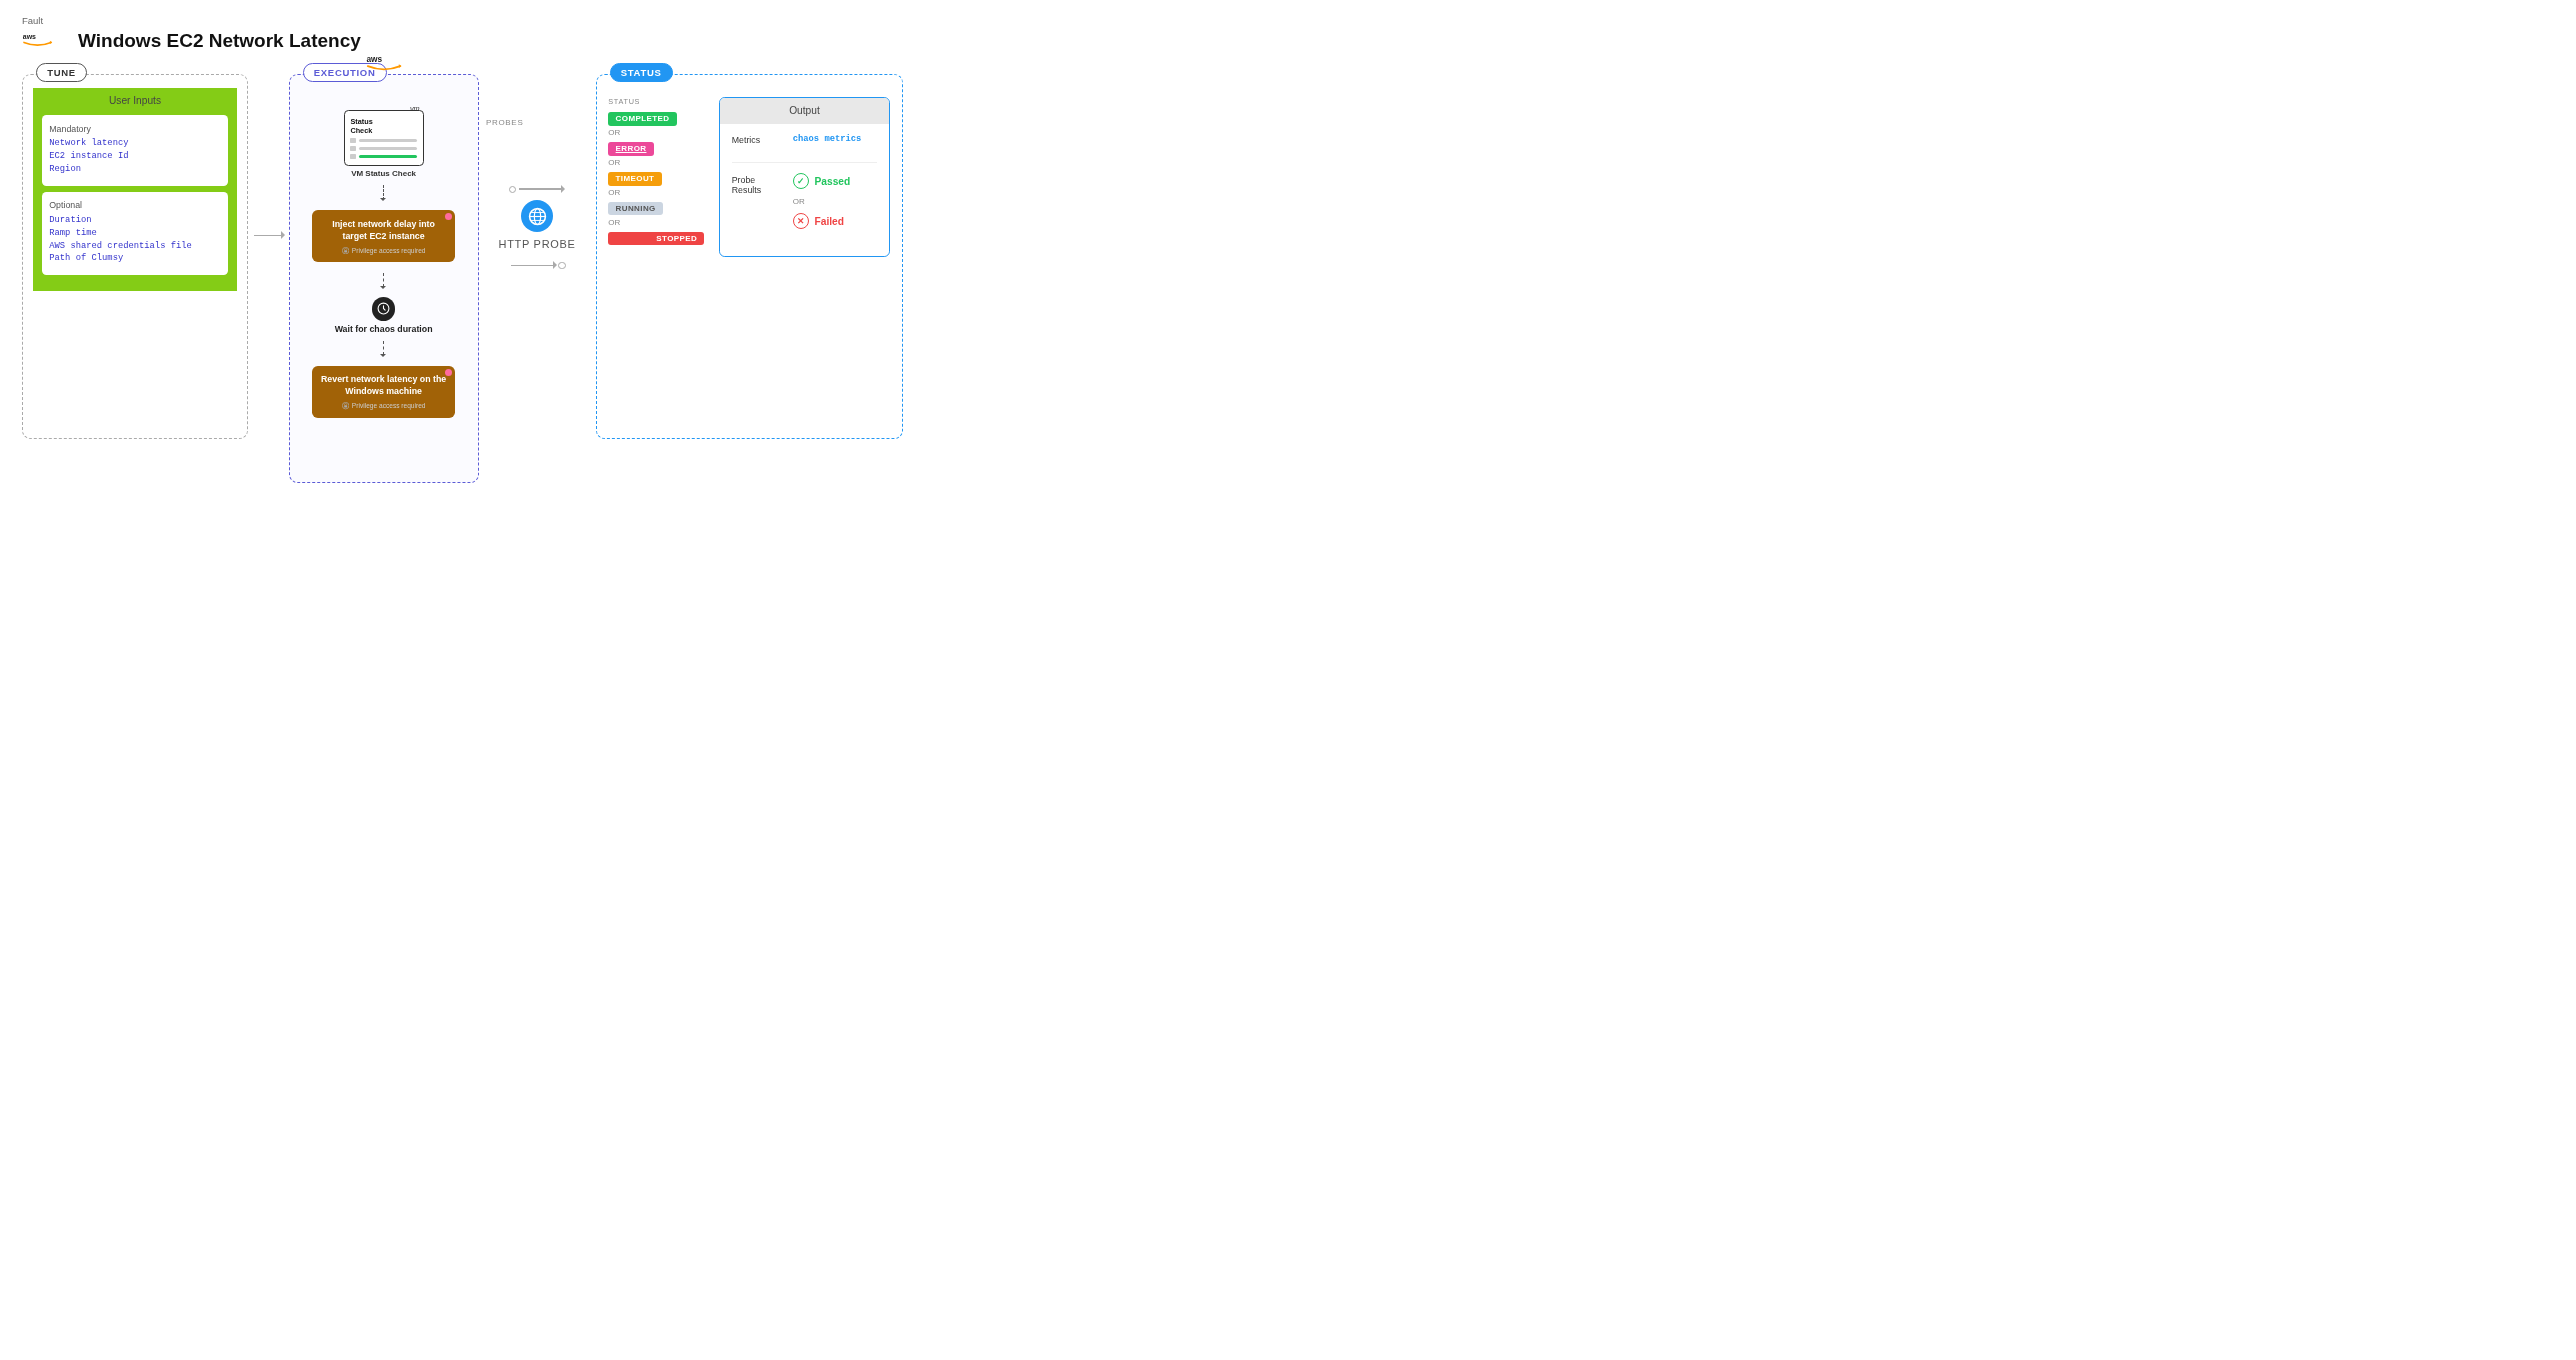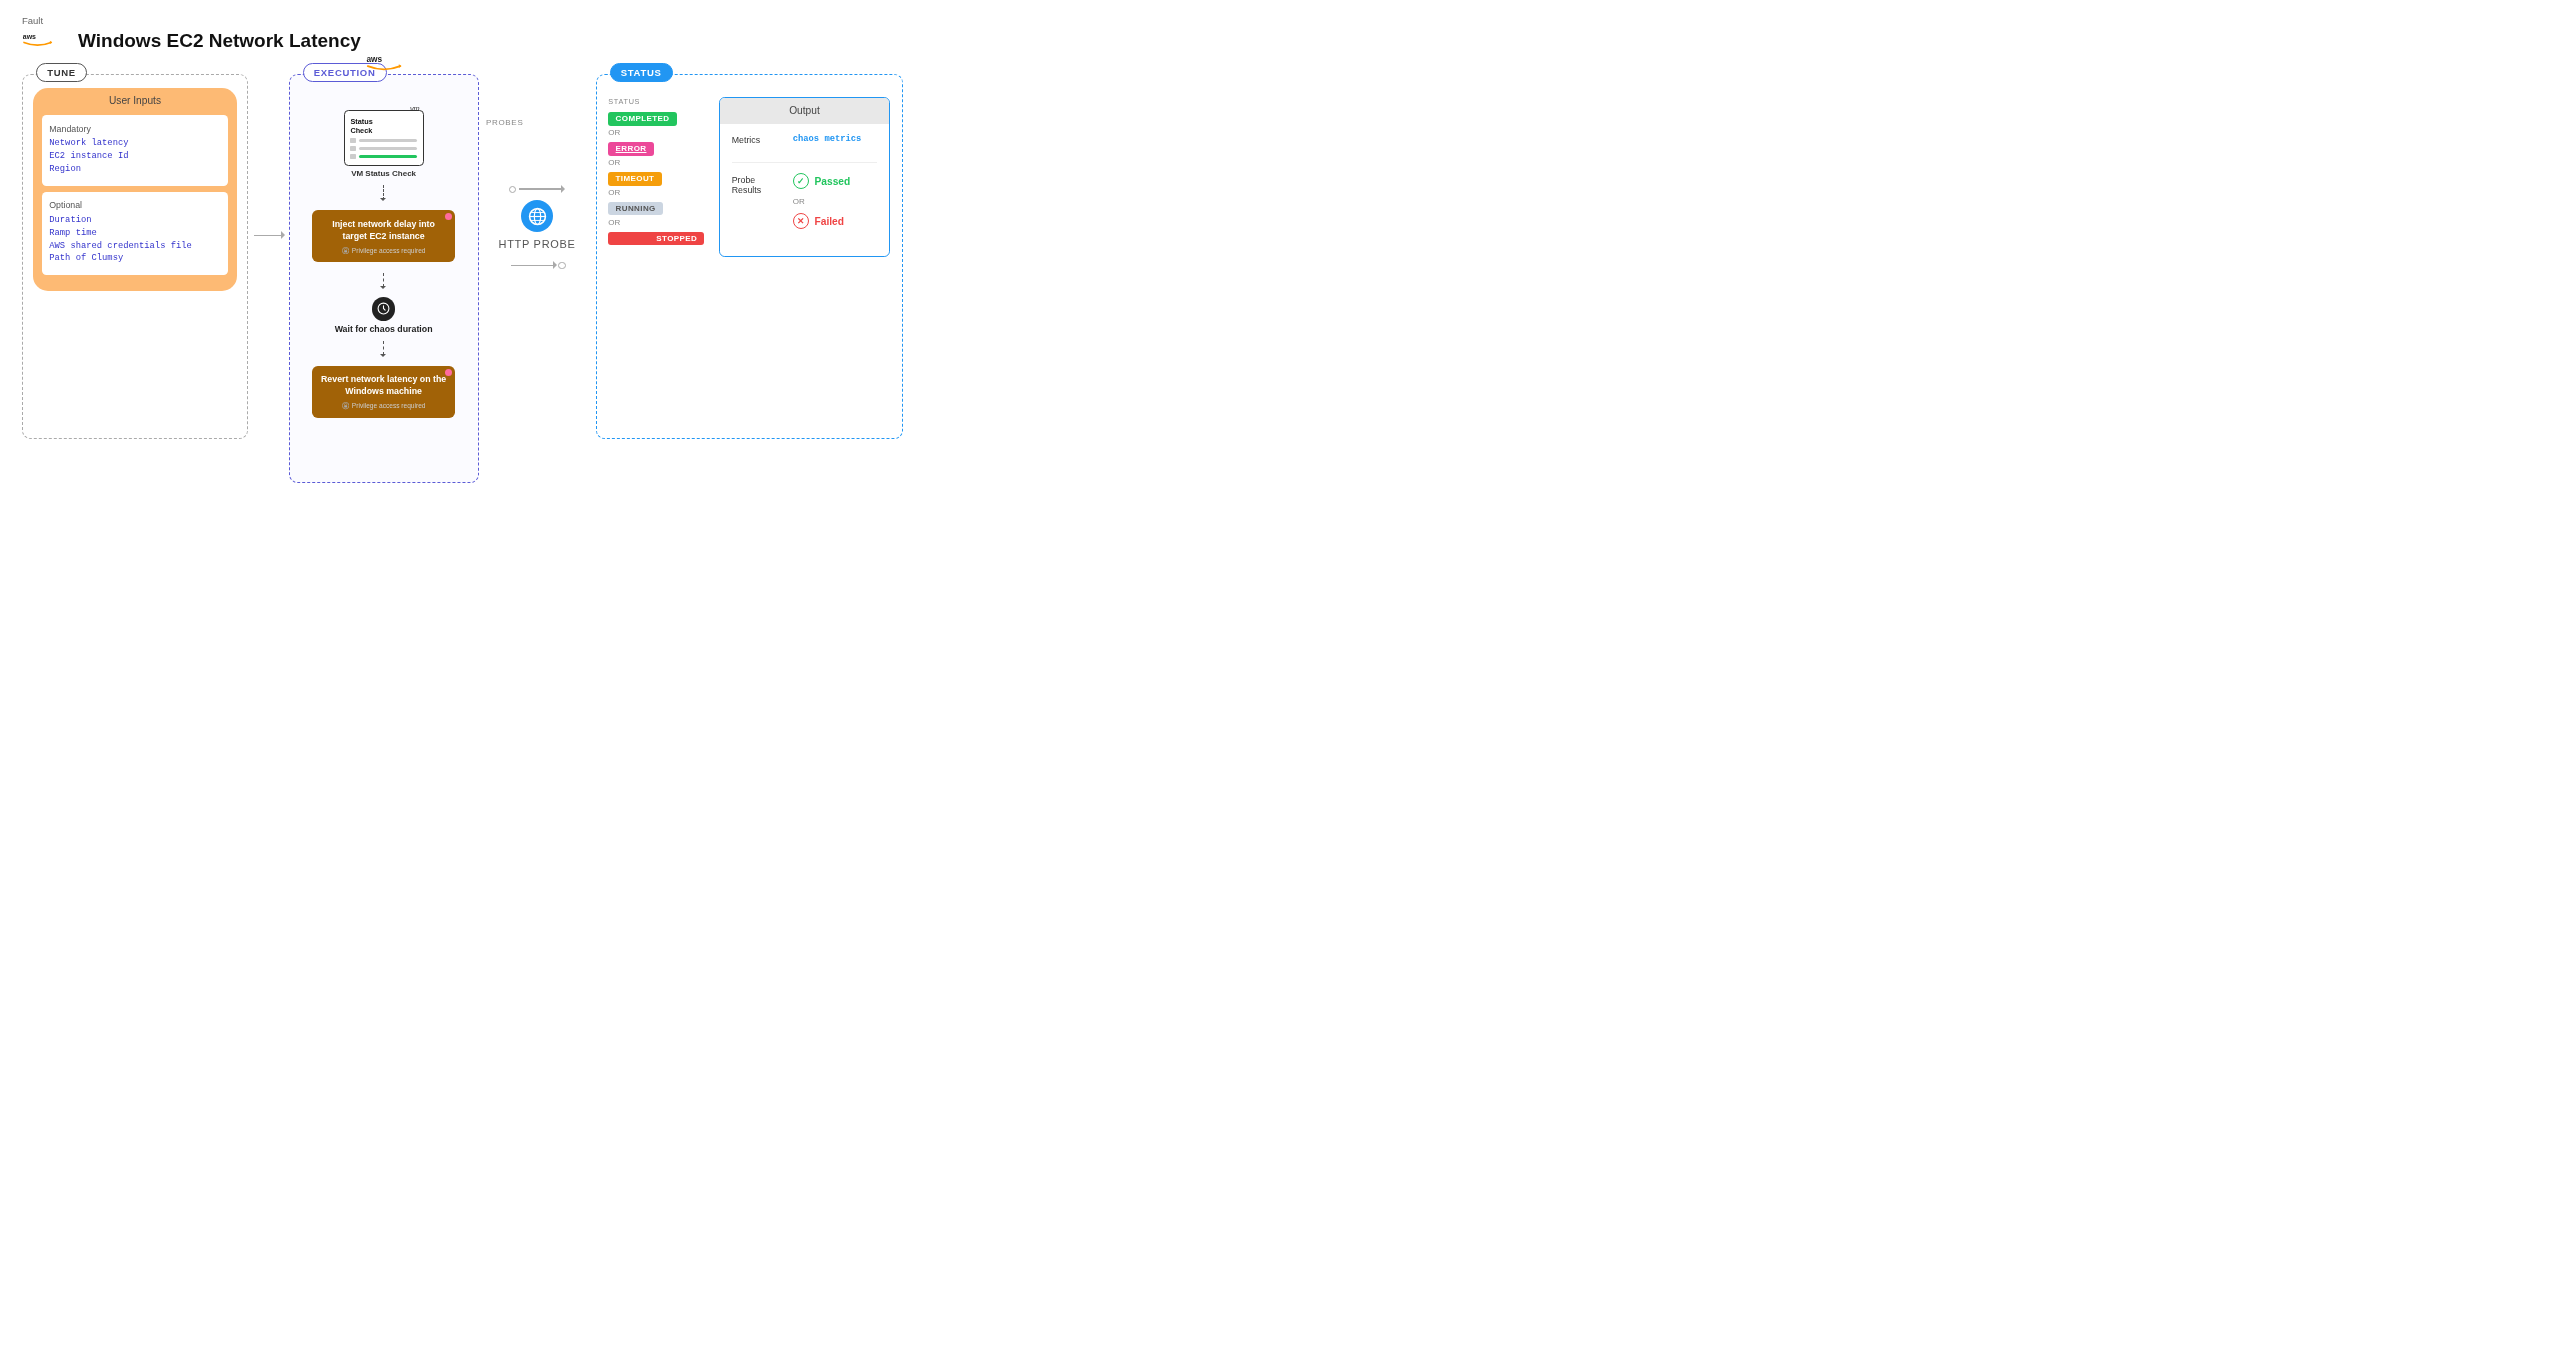--- a/index.html
+++ b/index.html
@@ -69,22 +69,22 @@
       color: #5b5bd6;
     }
     .section-badge.result {
       background: #2196f3;
       border-color: #2196f3;
       color: #fff;
       border-radius: 14.6px;
     }
 
     .user-inputs-box {
-      background: #fdba74;
-      border-radius: 15px;
+      background: #84cc16;
+      border-radius: 0;
       padding: 7.3px 8.8px 10.2px 8.8px;
     }
     .user-inputs-title {
       text-align: center;
       font-size: 10.2px;
       color: #444;
       margin-bottom: 8.8px;
       font-weight: 500;
     }
     .inputs-row {

